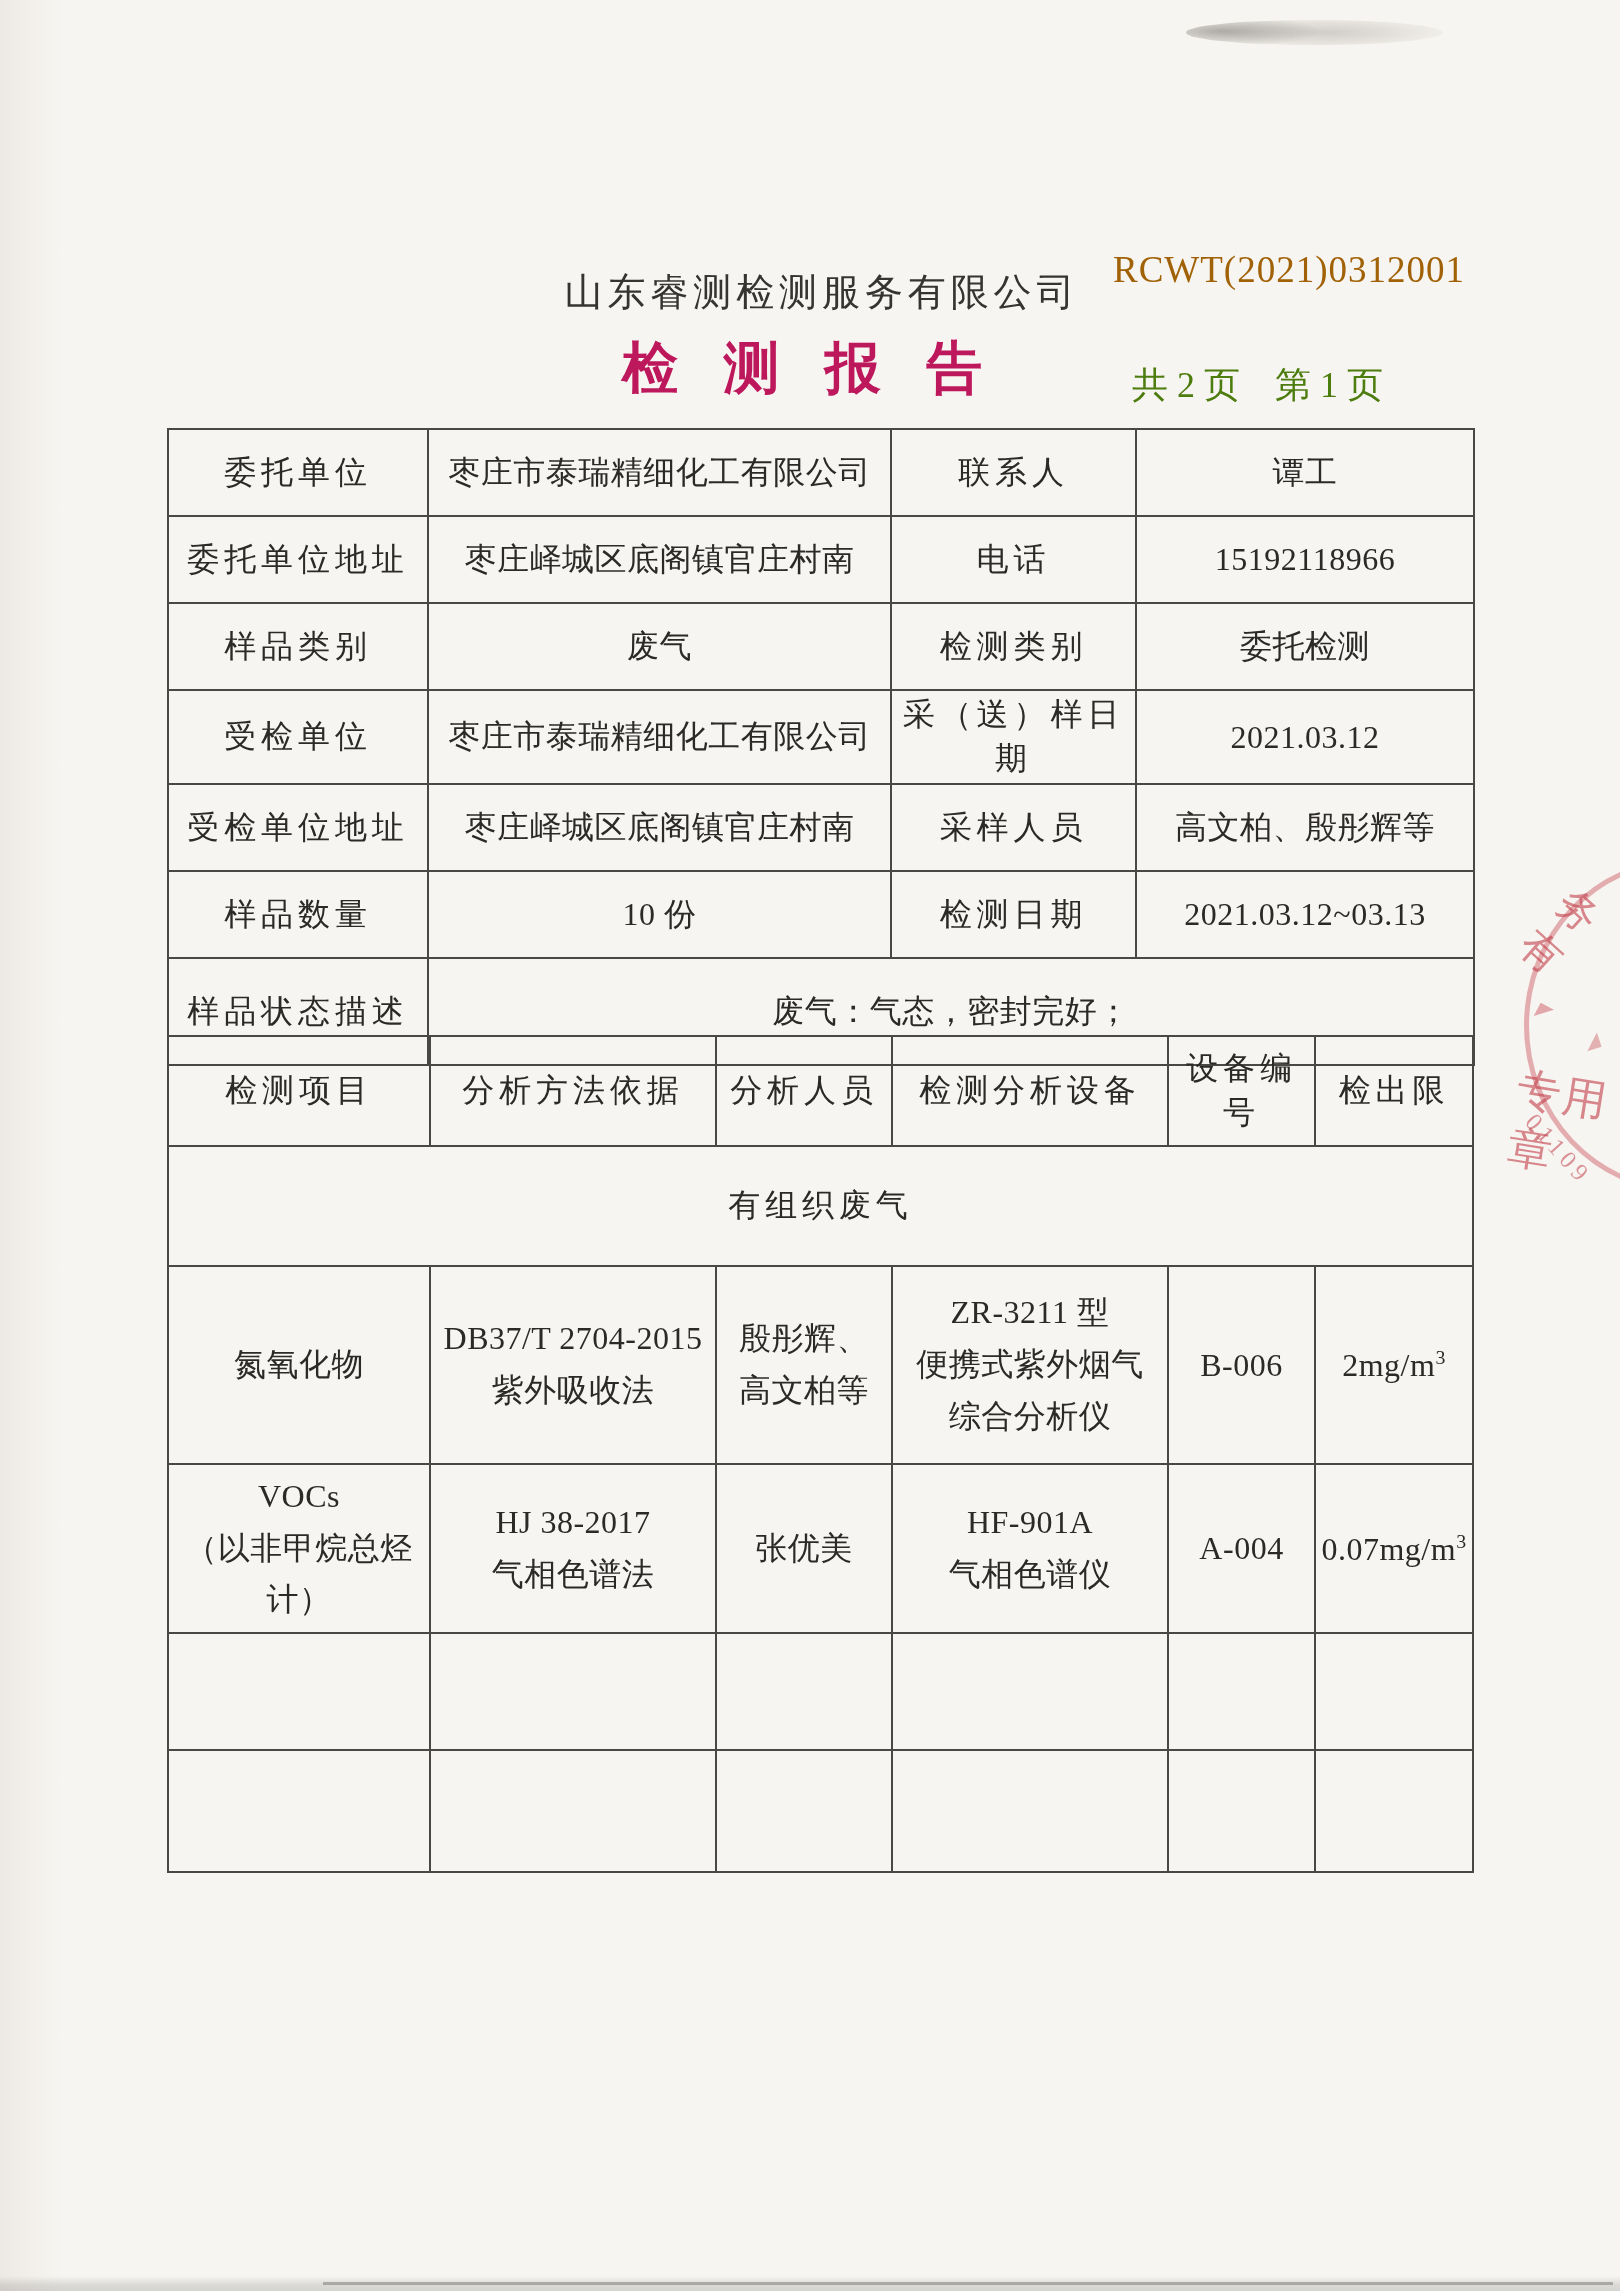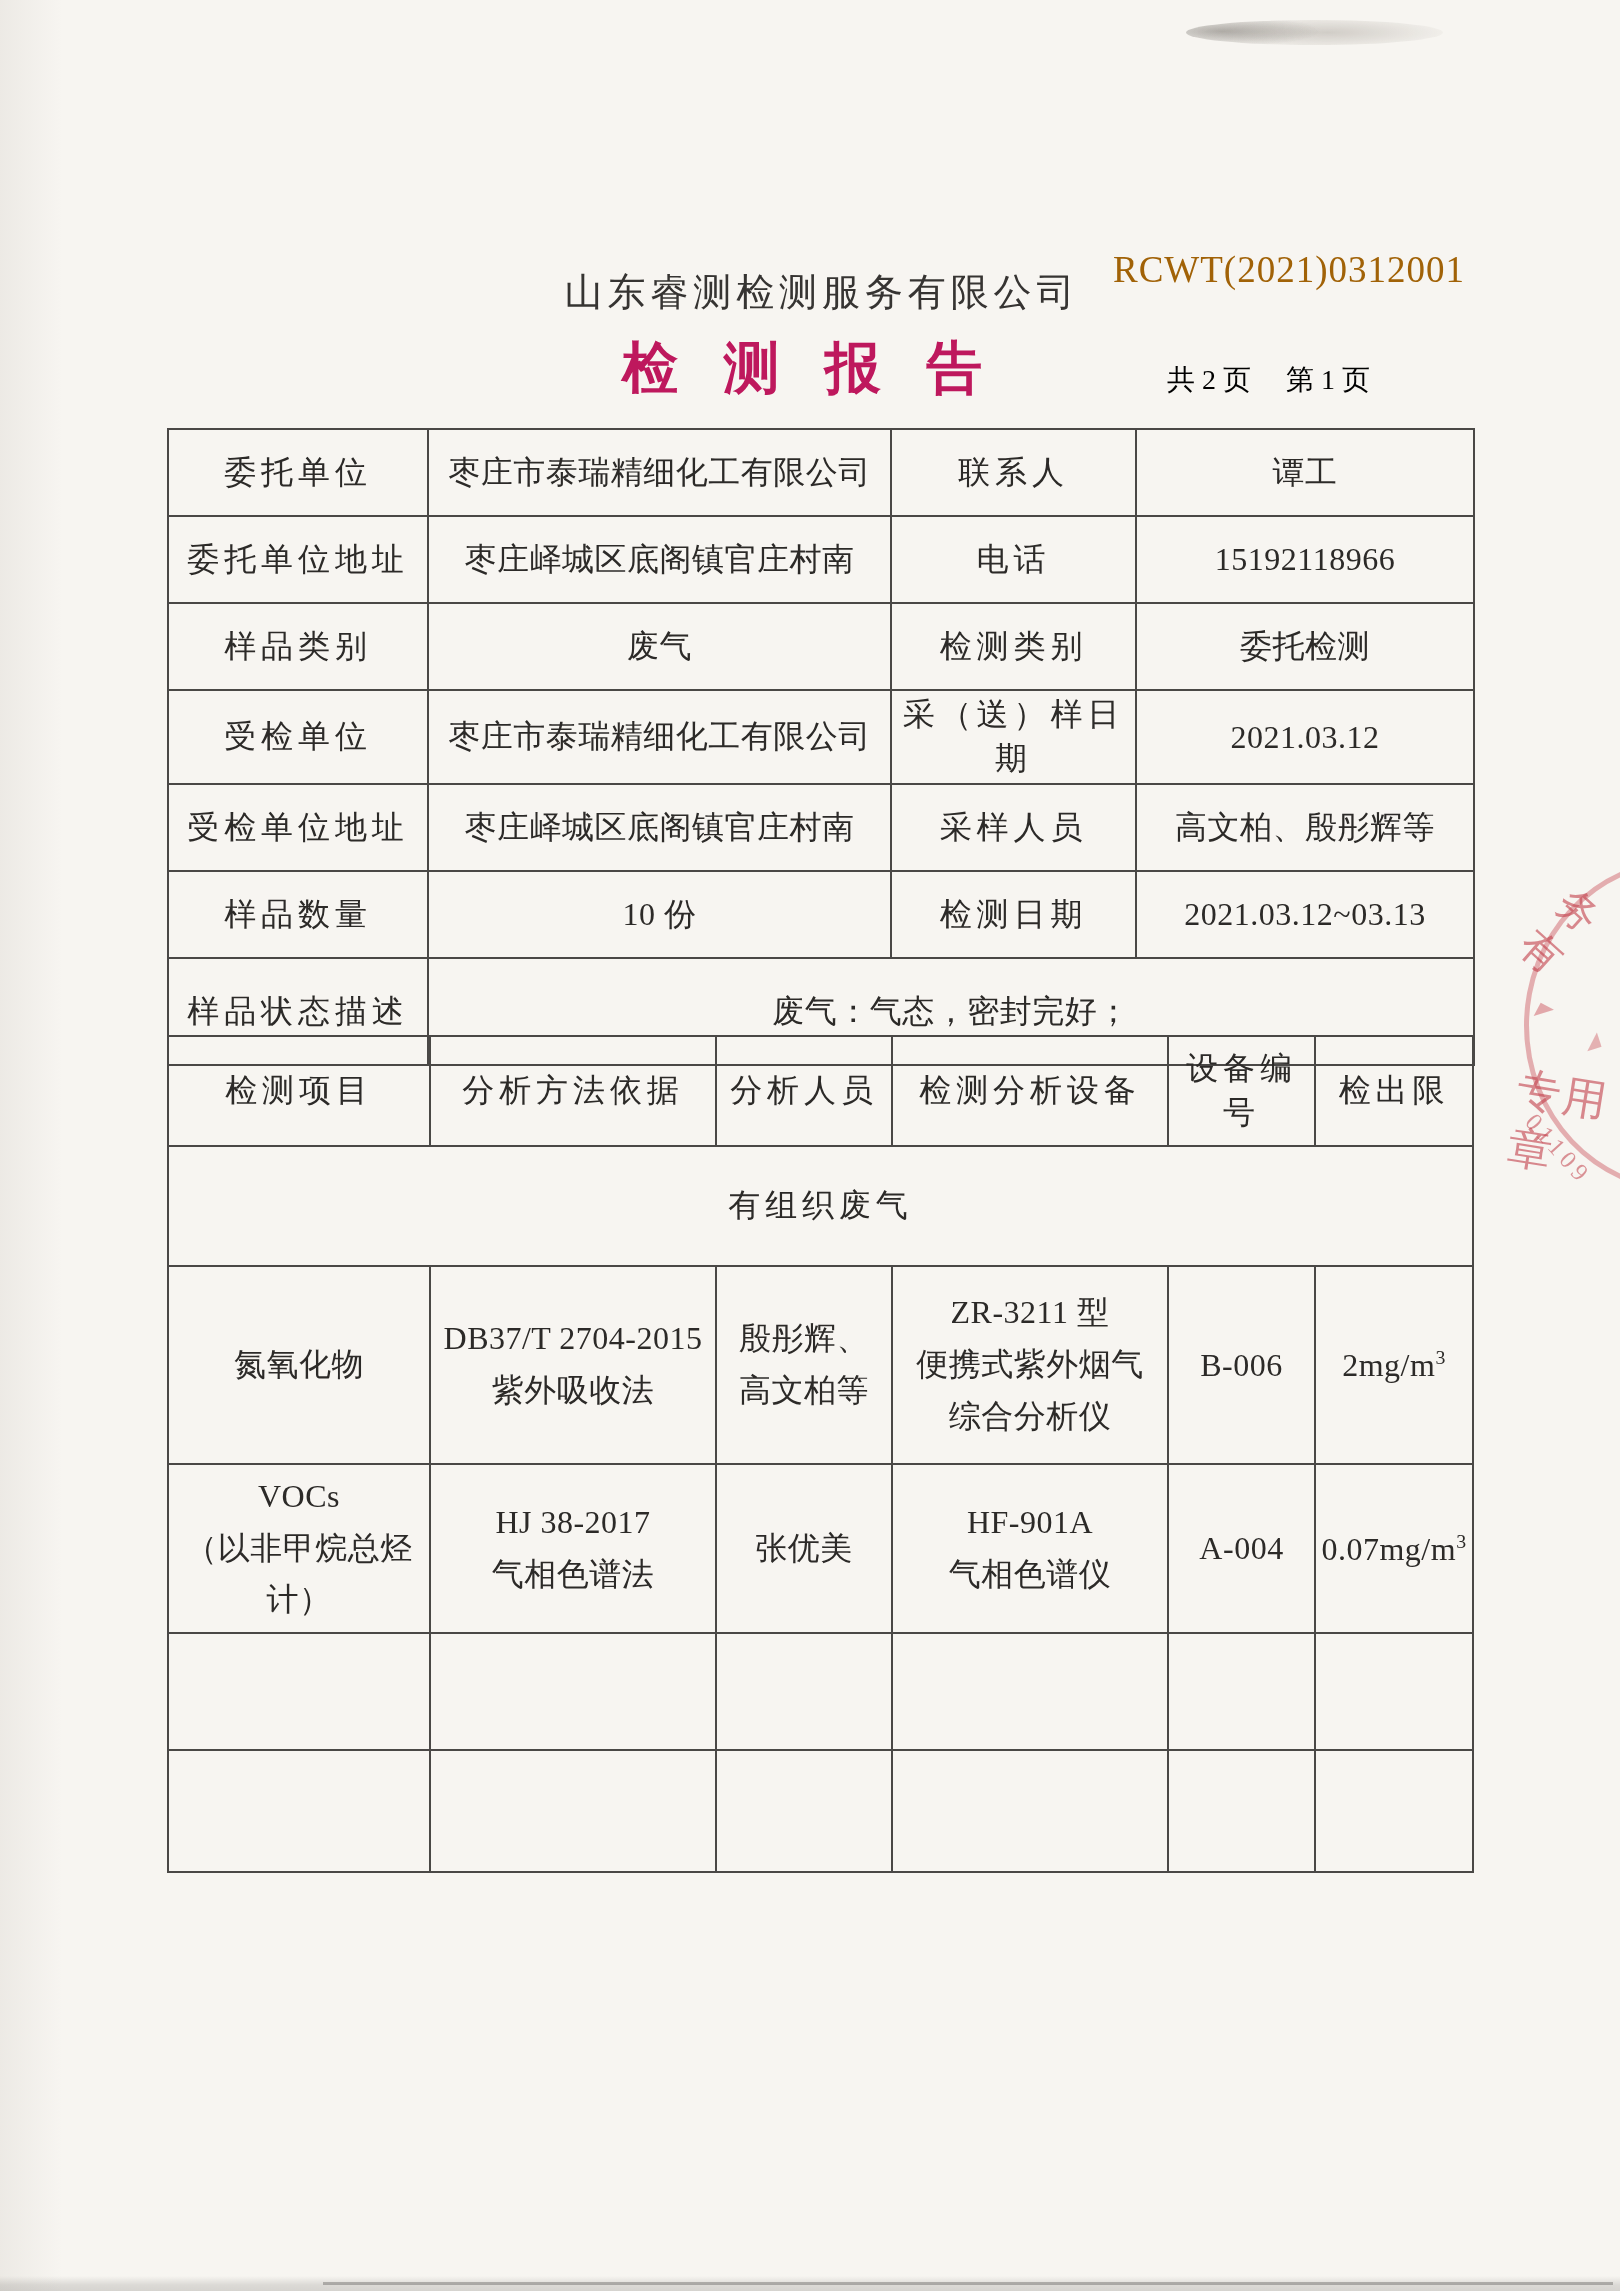--- a/index.html
+++ b/index.html
@@ -23,22 +23,22 @@
     text-align:center;font-size:38px;letter-spacing:4.9px;
     color:#363432;
     padding-left:12px;
   }
   .report-title{
     position:absolute;top:331px;left:0;width:100%;
     text-align:center;font-size:56px;font-weight:bold;
     letter-spacing:15.7px;margin:0;color:#be185d;
   }
   .page-info{
-    position:absolute;top:361px;left:1167px;
-    font-size:28px;color:#000000;white-space:nowrap;
+    position:absolute;top:361px;left:1132px;
+    font-size:36px;color:#4d7c0f;white-space:nowrap;
   }
   .page-info .sep{display:inline-block;width:35px;}
   
   table{
     border-collapse:collapse;table-layout:fixed;
     position:absolute;left:167px;width:1306px;
     background:transparent;
   }
   .t1{top:428px;}
   .t2{top:1035px;}

